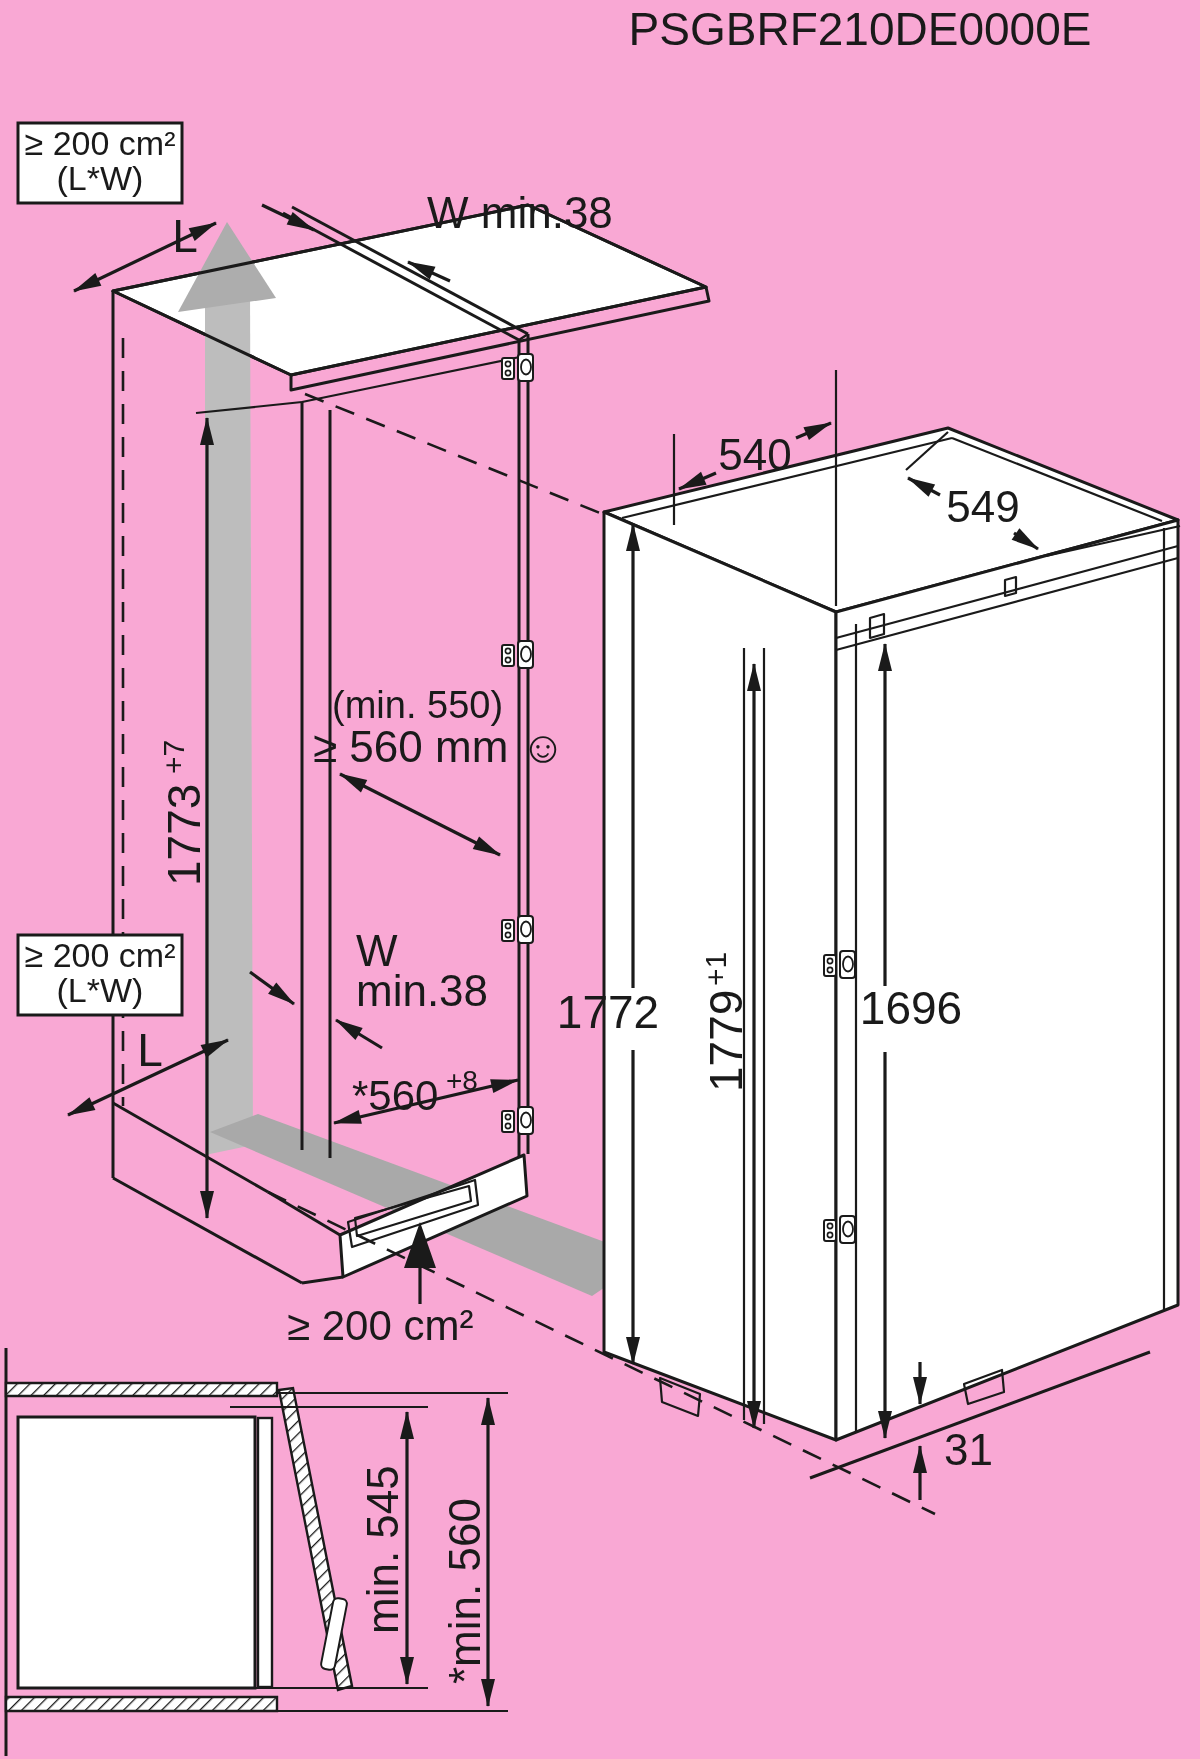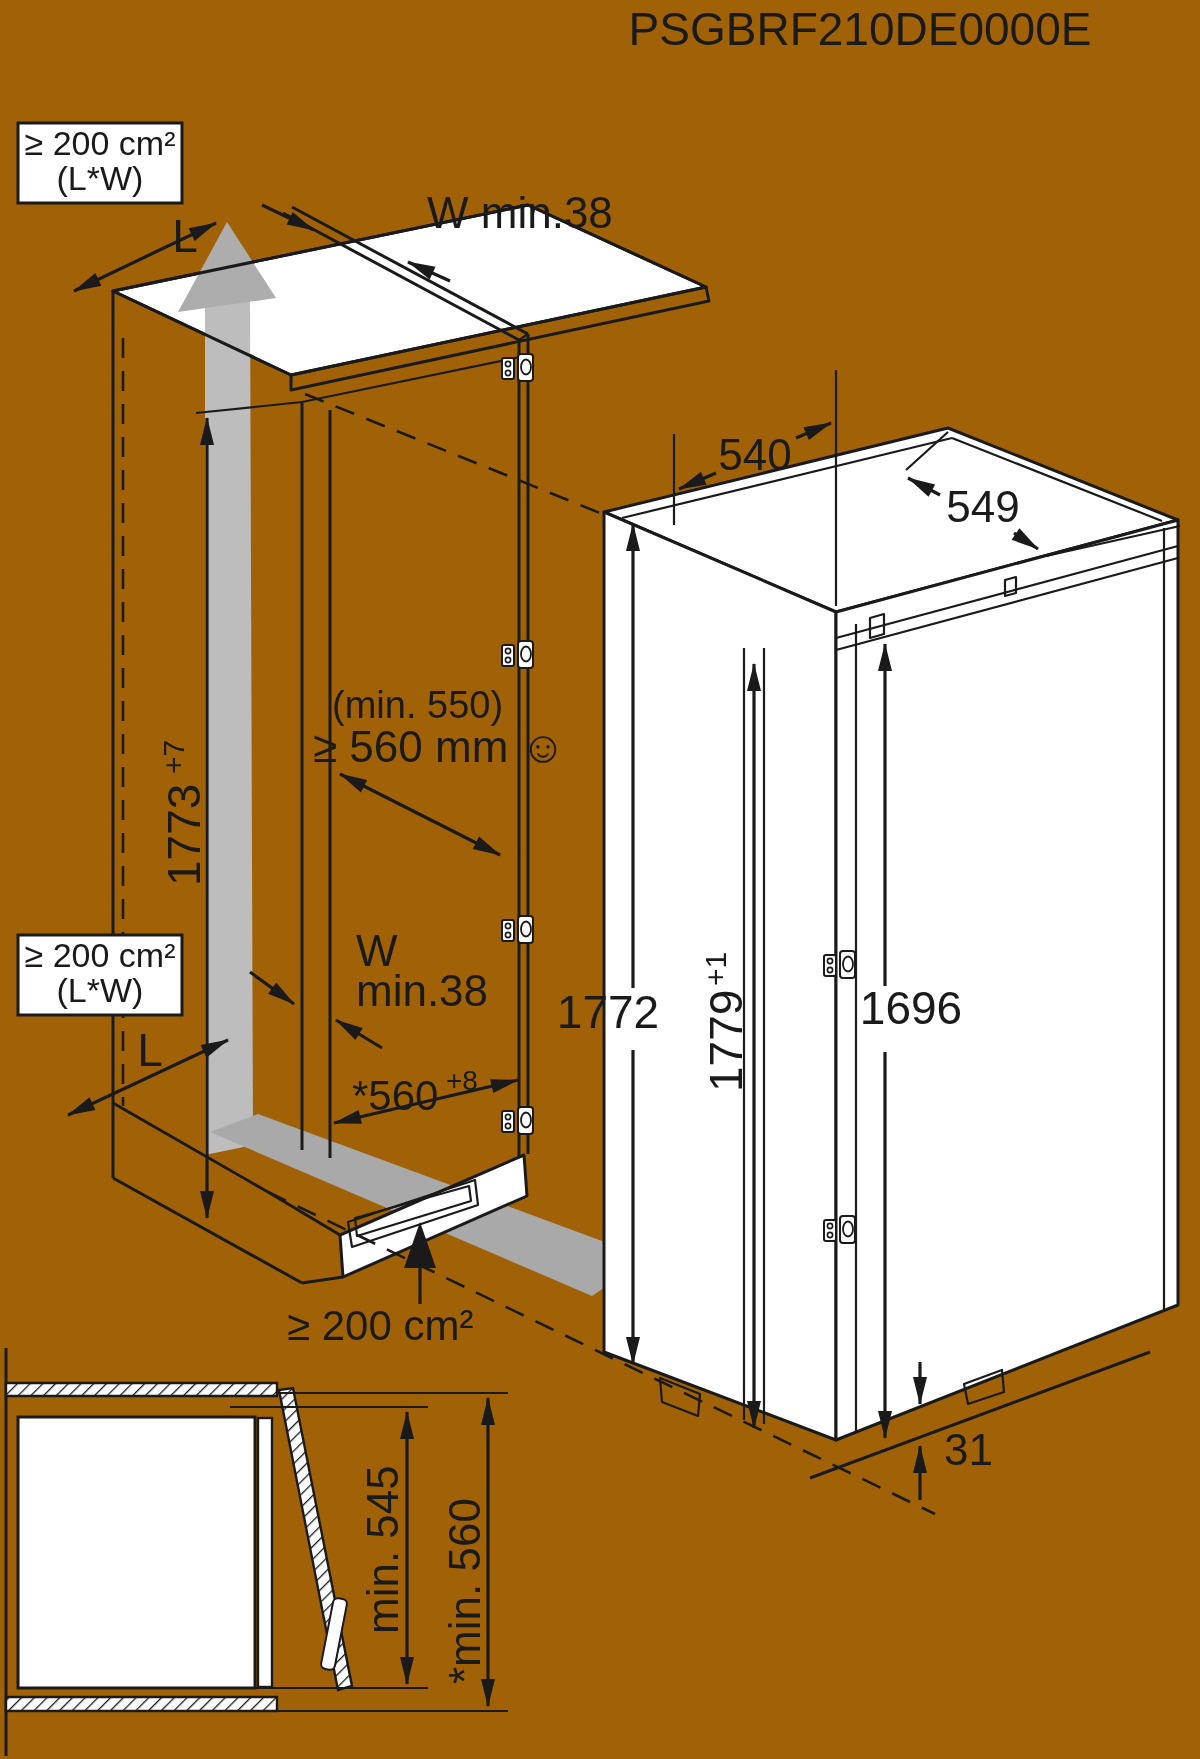--- a/index.html
+++ b/index.html
@@ -1,16 +1,16 @@
 <!DOCTYPE html>
 <html><head>
 <meta charset="utf-8">
 <style>
   html,body{margin:0;padding:0;background:#ffffff;}
-  .stage{width:1200px;height:1759px;position:relative;background:#a16207;}
+  .stage{width:1200px;height:1759px;position:relative;background:#f9a8d4;}
   svg{display:block;}
   text{font-family:"Liberation Sans","DejaVu Sans",sans-serif;fill:#1a1a1a;}
   .ln{stroke:#1a1a1a;stroke-width:3;fill:none;stroke-linejoin:round;}
   .thin{stroke:#1a1a1a;stroke-width:2.2;fill:none;stroke-linejoin:round;}
   .dash{stroke:#1a1a1a;stroke-width:2.6;fill:none;stroke-dasharray:20 13;}
   .wface{fill:#ffffff;stroke:#1a1a1a;stroke-width:3;stroke-linejoin:round;}
   .dim{stroke:#1a1a1a;stroke-width:3.2;fill:none;}
   .t46{font-size:46px;} .t44{font-size:44px;} .t42{font-size:42px;} .t38{font-size:38px;} .t34{font-size:34px;}
   .t30{font-size:30px;} .t28{font-size:28px;}
   .mid{text-anchor:middle;}

